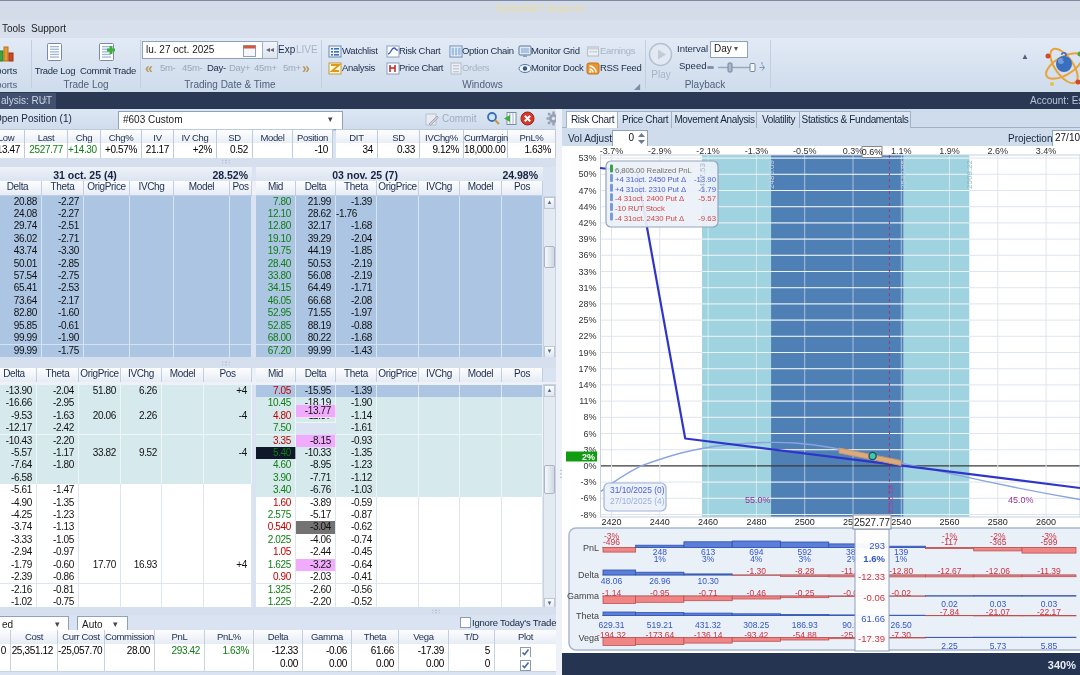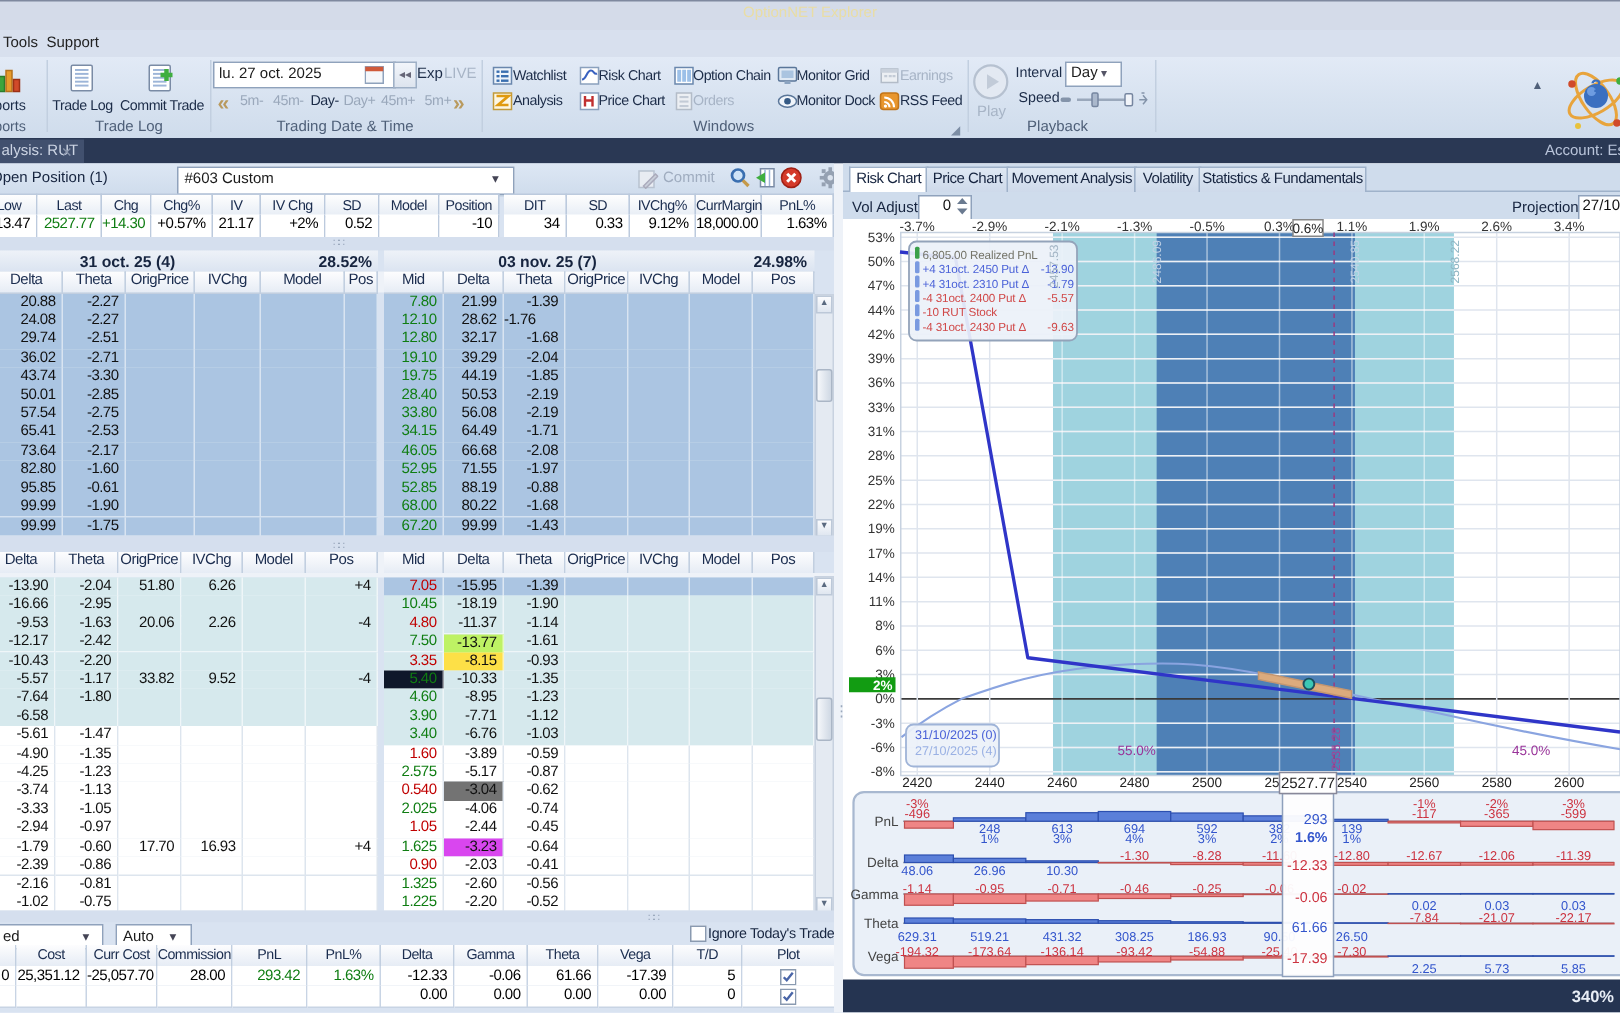--- a/index.html
+++ b/index.html
@@ -1054,21 +1054,21 @@
     </div>
 <div style="position:absolute;left:162px;top:422.1px;width:41px;height:12.399999999999977px;background:#d6e9ed;border-right:1px solid rgba(255,255,255,0.6);border-bottom:1px solid rgba(255,255,255,0.6);">
       <div class="r n" style="font-size:10px;color:#111;margin:0 4px 0 0;"></div>
     </div>
 <div style="position:absolute;left:204px;top:422.1px;width:47px;height:12.399999999999977px;background:#d6e9ed;border-right:1px solid rgba(255,255,255,0.6);border-bottom:1px solid rgba(255,255,255,0.6);">
       <div class="r n" style="font-size:10px;color:#111;margin:0 4px 0 0;"></div>
     </div>
 <div style="position:absolute;left:256px;top:422.1px;width:39px;height:12.399999999999977px;background:#d6e9ed;border-right:1px solid rgba(255,255,255,0.6);border-bottom:1px solid rgba(255,255,255,0.6);">
       <div class="r n" style="font-size:10px;color:#0f7d12;margin:0 4px 0 0;">7.50</div>
     </div>
-<div style="position:absolute;left:296px;top:423px;width:39px;height:12.399999999999977px;background:#bef264;border-right:1px solid rgba(255,255,255,0.6);border-bottom:1px solid rgba(255,255,255,0.6);">
+<div style="position:absolute;left:296px;top:405px;width:39px;height:12.399999999999977px;background:#f0abfc;border-right:1px solid rgba(255,255,255,0.6);border-bottom:1px solid rgba(255,255,255,0.6);">
       <div class="r n" style="font-size:10px;color:#111;margin:0 4px 0 0;">-13.77</div>
     </div>
 <div style="position:absolute;left:336px;top:422.1px;width:40px;height:12.399999999999977px;background:#d6e9ed;border-right:1px solid rgba(255,255,255,0.6);border-bottom:1px solid rgba(255,255,255,0.6);">
       <div class="r n" style="font-size:10px;color:#111;margin:0 4px 0 0;">-1.61</div>
     </div>
 <div style="position:absolute;left:377px;top:422.1px;width:41px;height:12.399999999999977px;background:#d6e9ed;border-right:1px solid rgba(255,255,255,0.6);border-bottom:1px solid rgba(255,255,255,0.6);">
       <div class="r n" style="font-size:10px;color:;margin:0 4px 0 0;"></div>
     </div>
 <div style="position:absolute;left:419px;top:422.1px;width:40px;height:12.399999999999977px;background:#d6e9ed;border-right:1px solid rgba(255,255,255,0.6);border-bottom:1px solid rgba(255,255,255,0.6);">
       <div class="r n" style="font-size:10px;color:;margin:0 4px 0 0;"></div>
@@ -1093,21 +1093,21 @@
     </div>
 <div style="position:absolute;left:162px;top:434.5px;width:41px;height:12.399999999999977px;background:#d6e9ed;border-right:1px solid rgba(255,255,255,0.6);border-bottom:1px solid rgba(255,255,255,0.6);">
       <div class="r n" style="font-size:10px;color:#111;margin:0 4px 0 0;"></div>
     </div>
 <div style="position:absolute;left:204px;top:434.5px;width:47px;height:12.399999999999977px;background:#d6e9ed;border-right:1px solid rgba(255,255,255,0.6);border-bottom:1px solid rgba(255,255,255,0.6);">
       <div class="r n" style="font-size:10px;color:#111;margin:0 4px 0 0;"></div>
     </div>
 <div style="position:absolute;left:256px;top:434.5px;width:39px;height:12.399999999999977px;background:#d6e9ed;border-right:1px solid rgba(255,255,255,0.6);border-bottom:1px solid rgba(255,255,255,0.6);">
       <div class="r n" style="font-size:10px;color:#c00000;margin:0 4px 0 0;">3.35</div>
     </div>
-<div style="position:absolute;left:296px;top:434.5px;width:39px;height:12.399999999999977px;background:#fde047;border-right:1px solid rgba(255,255,255,0.6);border-bottom:1px solid rgba(255,255,255,0.6);">
+<div style="position:absolute;left:296px;top:434.5px;width:39px;height:12.399999999999977px;background:#f0abfc;border-right:1px solid rgba(255,255,255,0.6);border-bottom:1px solid rgba(255,255,255,0.6);">
       <div class="r n" style="font-size:10px;color:#111;margin:0 4px 0 0;">-8.15</div>
     </div>
 <div style="position:absolute;left:336px;top:434.5px;width:40px;height:12.399999999999977px;background:#d6e9ed;border-right:1px solid rgba(255,255,255,0.6);border-bottom:1px solid rgba(255,255,255,0.6);">
       <div class="r n" style="font-size:10px;color:#111;margin:0 4px 0 0;">-0.93</div>
     </div>
 <div style="position:absolute;left:377px;top:434.5px;width:41px;height:12.399999999999977px;background:#d6e9ed;border-right:1px solid rgba(255,255,255,0.6);border-bottom:1px solid rgba(255,255,255,0.6);">
       <div class="r n" style="font-size:10px;color:;margin:0 4px 0 0;"></div>
     </div>
 <div style="position:absolute;left:419px;top:434.5px;width:40px;height:12.399999999999977px;background:#d6e9ed;border-right:1px solid rgba(255,255,255,0.6);border-bottom:1px solid rgba(255,255,255,0.6);">
       <div class="r n" style="font-size:10px;color:;margin:0 4px 0 0;"></div>
@@ -1483,21 +1483,21 @@
     </div>
 <div style="position:absolute;left:162px;top:558.7px;width:41px;height:12.399999999999977px;background:#ffffff;border-right:1px solid #dde5ee;border-bottom:1px solid #dde5ee;">
       <div class="r n" style="font-size:10px;color:#111;margin:0 4px 0 0;"></div>
     </div>
 <div style="position:absolute;left:204px;top:558.7px;width:47px;height:12.399999999999977px;background:#ffffff;border-right:1px solid #dde5ee;border-bottom:1px solid #dde5ee;">
       <div class="r n" style="font-size:10px;color:#111;margin:0 4px 0 0;">+4</div>
     </div>
 <div style="position:absolute;left:256px;top:558.7px;width:39px;height:12.399999999999977px;background:#ffffff;border-right:1px solid #dde5ee;border-bottom:1px solid #dde5ee;">
       <div class="r n" style="font-size:10px;color:#0f7d12;margin:0 4px 0 0;">1.625</div>
     </div>
-<div style="position:absolute;left:296px;top:558.7px;width:39px;height:12.399999999999977px;background:#d946ef;border-right:1px solid #dde5ee;border-bottom:1px solid #dde5ee;">
+<div style="position:absolute;left:296px;top:558.7px;width:39px;height:12.399999999999977px;background:#f0abfc;border-right:1px solid #dde5ee;border-bottom:1px solid #dde5ee;">
       <div class="r n" style="font-size:10px;color:#111;margin:0 4px 0 0;">-3.23</div>
     </div>
 <div style="position:absolute;left:336px;top:558.7px;width:40px;height:12.399999999999977px;background:#ffffff;border-right:1px solid #dde5ee;border-bottom:1px solid #dde5ee;">
       <div class="r n" style="font-size:10px;color:#111;margin:0 4px 0 0;">-0.64</div>
     </div>
 <div style="position:absolute;left:377px;top:558.7px;width:41px;height:12.399999999999977px;background:#ffffff;border-right:1px solid #dde5ee;border-bottom:1px solid #dde5ee;">
       <div class="r n" style="font-size:10px;color:;margin:0 4px 0 0;"></div>
     </div>
 <div style="position:absolute;left:419px;top:558.7px;width:40px;height:12.399999999999977px;background:#ffffff;border-right:1px solid #dde5ee;border-bottom:1px solid #dde5ee;">
       <div class="r n" style="font-size:10px;color:;margin:0 4px 0 0;"></div>

